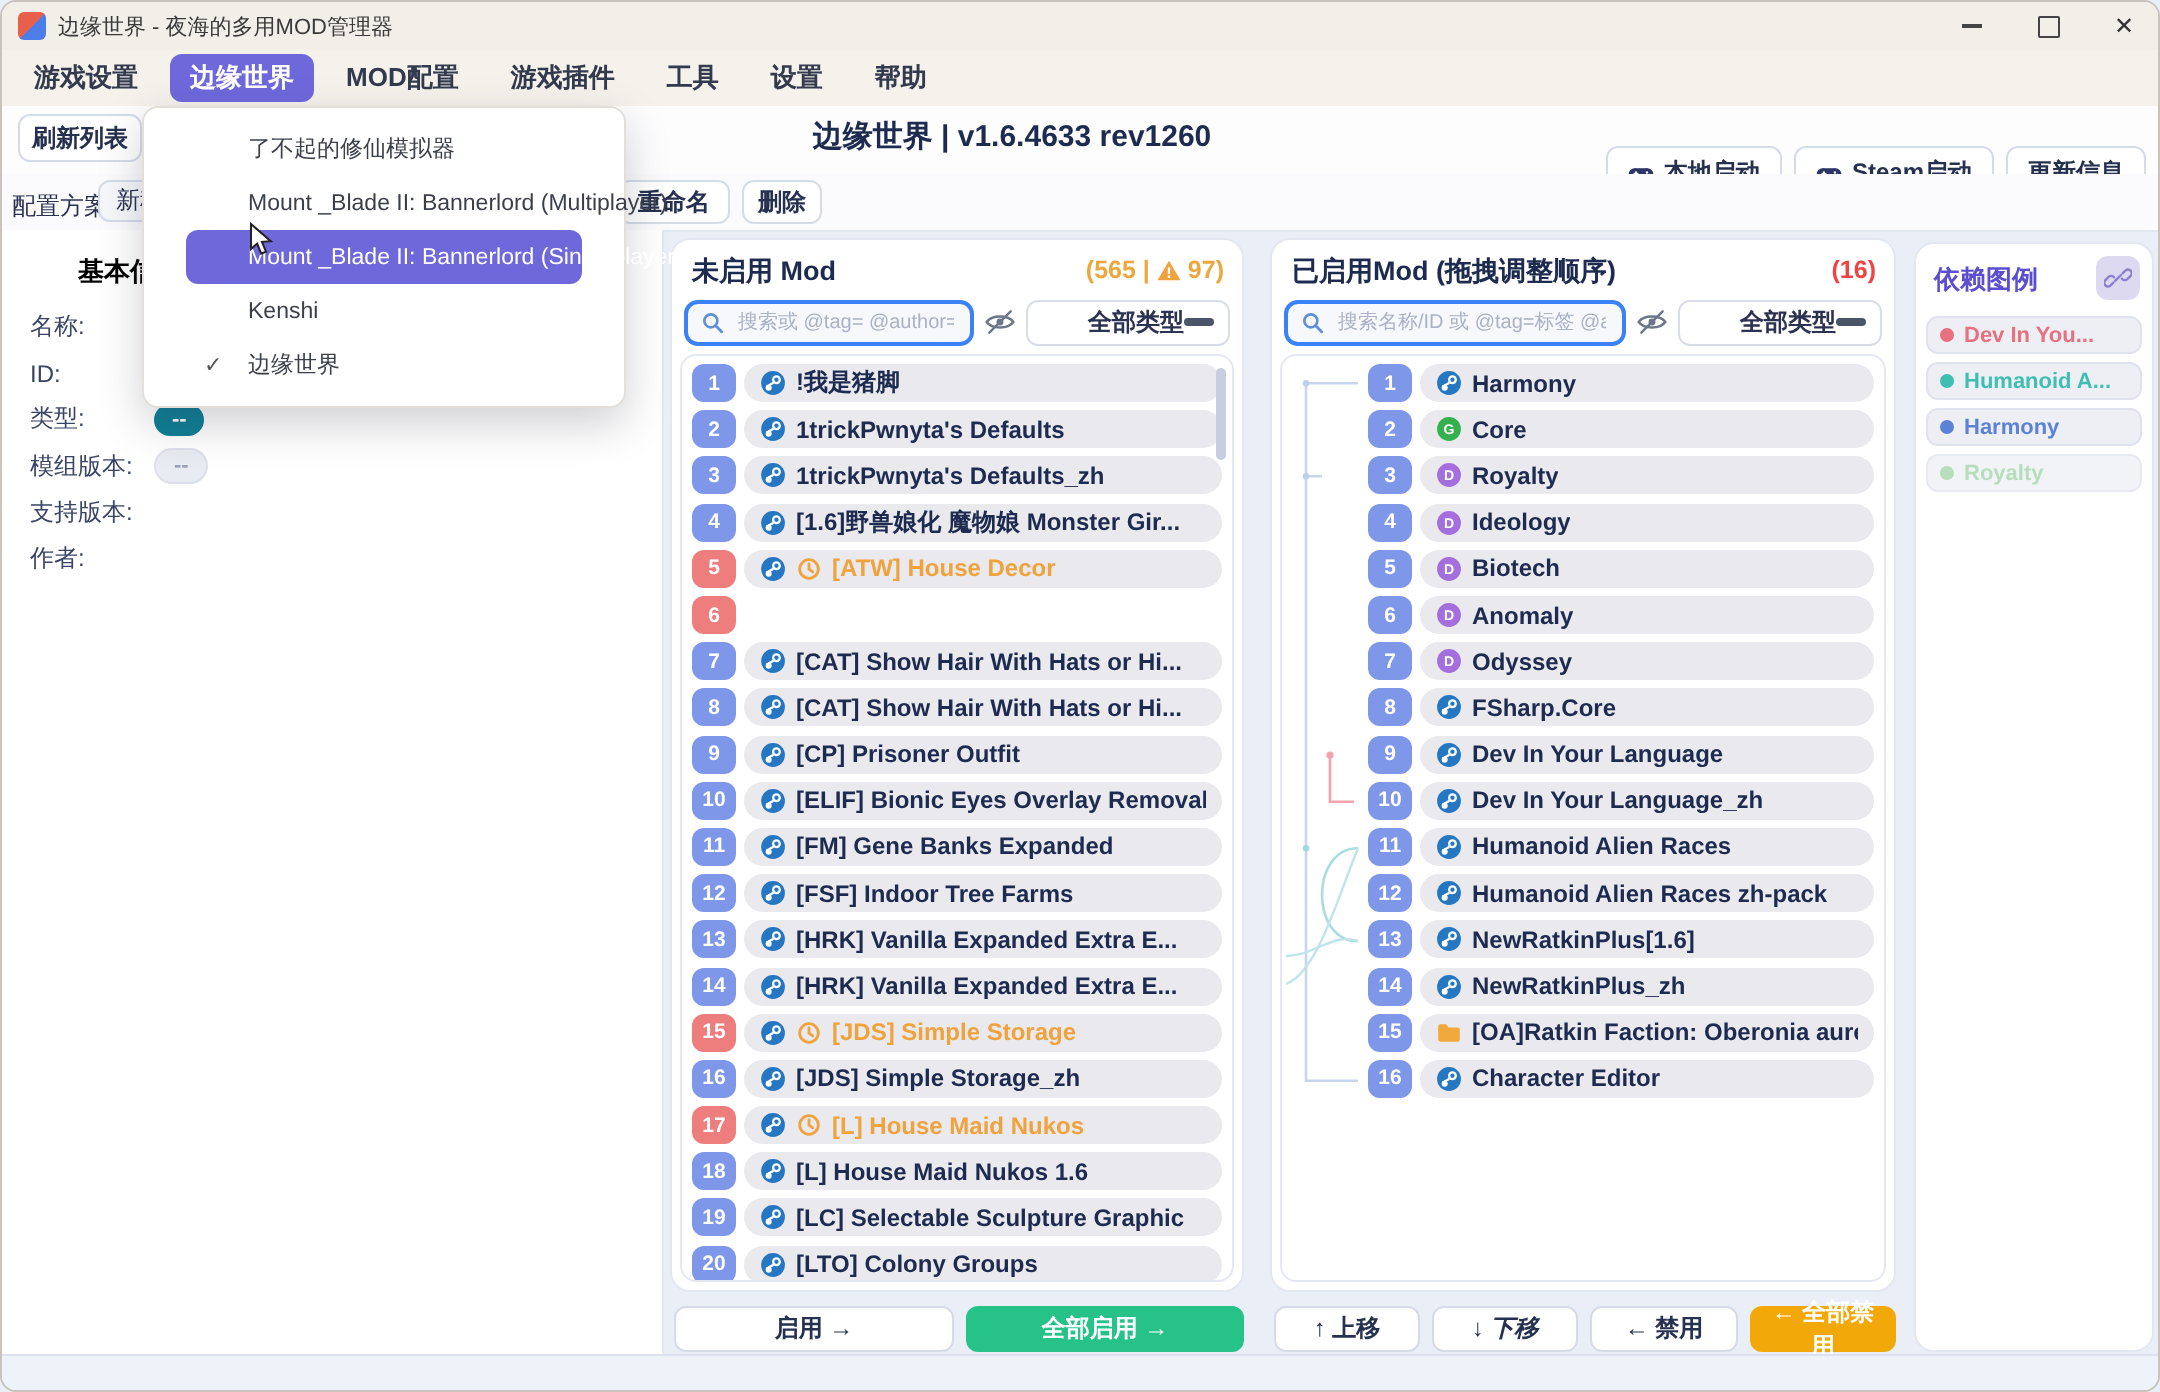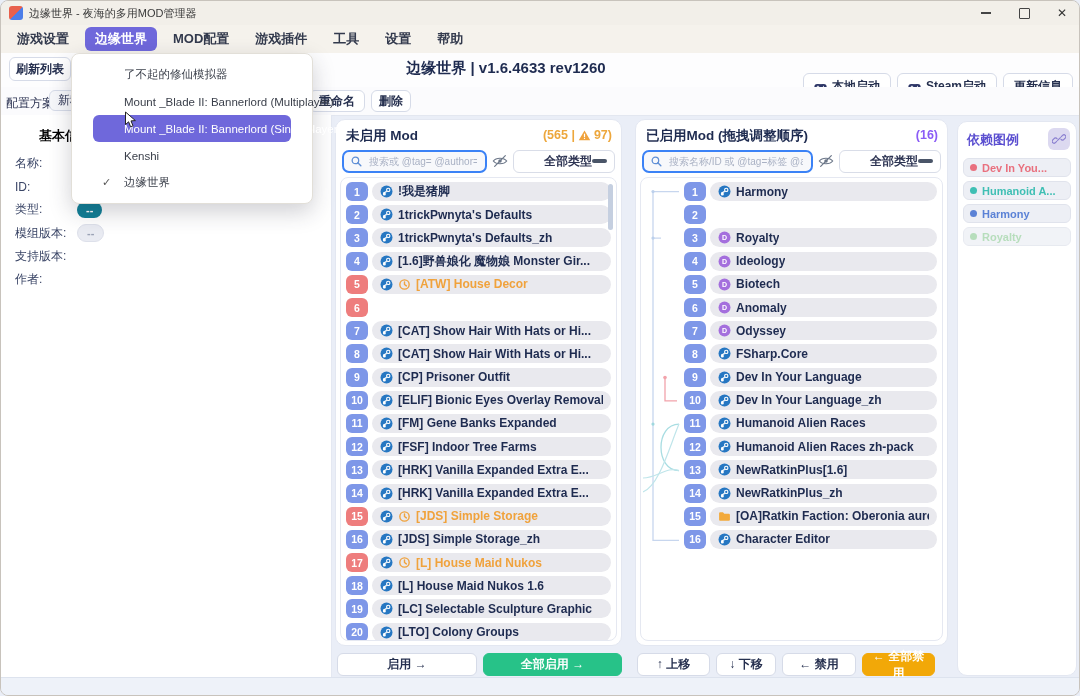--- a/index.html
+++ b/index.html
@@ -42,21 +42,21 @@
   .info-fields{left:14px;top:40px;right:14px;position:absolute;display:flex;flex-direction:column;gap:6px;}
   .info-row{display:flex;align-items:center;min-height:17px;}
   .info-label{width:62px;font-size:12px;color:#3a4566;flex:none;}
   .info-val{font-size:12px;color:#6b7488;}
   .badge-teal{background:#0f7f96;color:#fff;font-size:11px;font-weight:700;border-radius:9px;padding:2px 9px;}
   .badge-gray{background:#e9ebf2;color:#9aa2b5;font-size:11px;font-weight:700;border-radius:9px;padding:2px 9px;border:1px solid #dde0ea;}
   .mod-panel{position:absolute;}
   .panel-head{position:absolute;left:10px;top:7px;font-size:13.5px;font-weight:700;color:#1e2b50;white-space:nowrap;}
   .panel-count{position:absolute;right:9px;top:8px;font-size:12.5px;font-weight:700;display:flex;align-items:center;gap:3px;}
   .count-orange{color:#eda73c;}
-  .count-dark{color:#8b5cf6;}
+  .count-dark{color:#ef4444;}
   .search-row{position:absolute;left:6px;right:6px;top:29px;height:24px;display:flex;align-items:center;}
   .search-box{height:23px;background:#f7f8fb;border:2px solid #3b82f6;border-radius:7px;display:flex;align-items:center;
               padding:0 6px;gap:4px;box-sizing:border-box;flex:1;min-width:0;}
   .search-box input{border:none;background:transparent;outline:none;font-size:10px;color:#55607a;width:100%;
                     font-family:"Liberation Sans","DejaVu Sans",sans-serif;}
   .search-box input::placeholder{color:#a9b1c4;}
   .eye-wrap{width:26px;flex:none;display:flex;align-items:center;justify-content:center;}
   .type-filter{width:102px;height:23px;flex:none;background:#fff;border:1px solid #d9dde8;border-radius:6px;
                display:flex;align-items:center;justify-content:flex-end;padding:0 7px;box-sizing:border-box;}
   .type-filter span{font-size:12px;font-weight:700;color:#2c3352;}
@@ -606,20 +606,29 @@
               <circle cx="8" cy="16.4" r="2.8" fill="#fff"></circle>
               <path d="M6 15.4 L12.4 11.8" stroke="#fff" stroke-width="2.2"></path>
             </svg>
           </span>
           <span class="ttl">Harmony</span>
         </div>
       </div>
       <div class="mod-row">
         <span class="gutter"></span>
         <span class="badge-num">2</span>
+        <div class="mod-pill">
+          <span class="mod-icon">
+            <svg viewBox="0 0 24 24">
+              <circle cx="12" cy="12" r="11" fill="#34b14e"></circle>
+              <text x="12" y="16.6" text-anchor="middle" font-size="13" font-weight="bold" fill="#fff" font-family="Liberation Sans, sans-serif">G</text>
+            </svg>
+          </span>
+          <span class="ttl">Core</span>
+        </div>
       </div>
       <div class="mod-row">
         <span class="gutter"></span>
         <span class="badge-num">3</span>
         <div class="mod-pill">
           <span class="mod-icon">
             <svg viewBox="0 0 24 24">
               <circle cx="12" cy="12" r="11" fill="#a46fdd"></circle>
               <text x="12" y="16.6" text-anchor="middle" font-size="13" font-weight="bold" fill="#fff" font-family="Liberation Sans, sans-serif">D</text>
             </svg>
@@ -821,21 +830,21 @@
       </div>
     </div>
 </div>
 
 <div class="abs btn-row" style="left:336px;">
   <button class="btn" style="width:140px;">启用 →</button>
   <button class="btn btn-green" style="width:139px;">全部启用 →</button>
 </div>
 <div class="abs btn-row" style="left:636px;">
   <button class="btn" style="width:73px;">↑ 上移</button>
-  <button class="btn" style="width:60px;">↓ 下移</button>
+  <button class="btn" style="width:73px;font-style:italic;">↓ 下移</button>
   <button class="btn" style="width:74px;">← 禁用</button>
   <button class="btn btn-orange" style="width:73px;">← 全部禁用</button>
 </div>
 
 <div class="abs card legend-panel">
   <div class="legend-title">依赖图例</div>
   <div class="legend-link-btn">
     <span class="mod-icon" style="width:14px;height:14px;">
         <svg viewBox="0 0 24 24" style="width:14px;height:14px;">
           <g stroke="#8a7fd0" stroke-width="2" fill="none" stroke-linecap="round">

